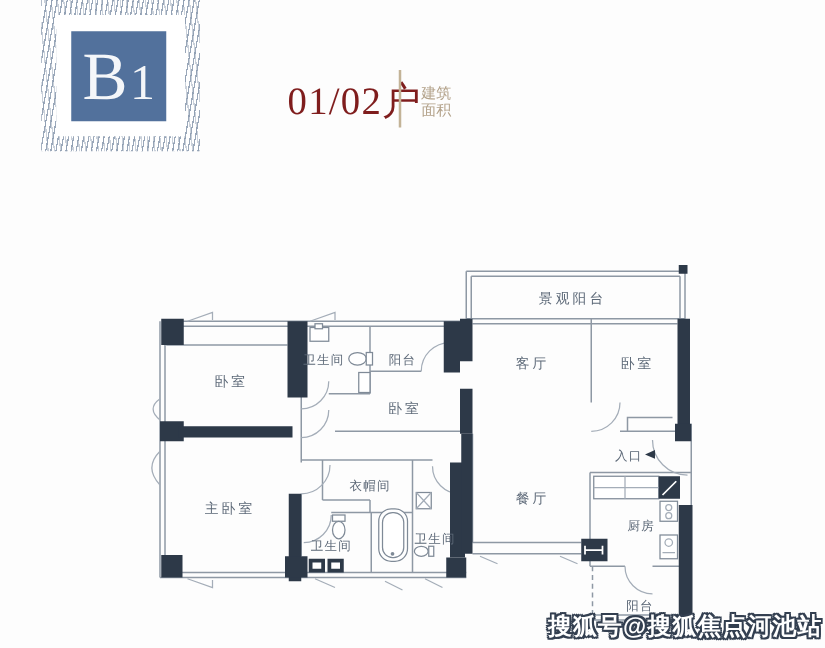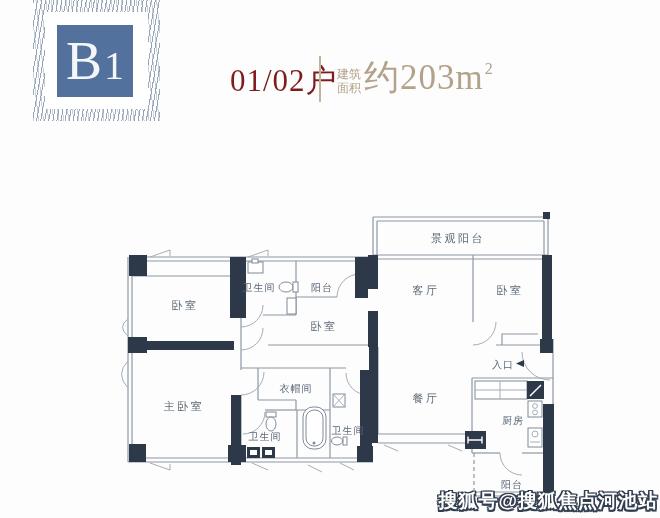--- a/index.html
+++ b/index.html
@@ -52,23 +52,20 @@
     <div class="badge-blue">
       <span class="b">B</span>
       <span class="one">1</span>
     </div>
   </div>
   <div class="unit">01/02户</div>
   <div class="hdr-divider"></div>
   <div class="area-prefix">
     <div>建筑</div>
     <div>面积</div>
-  </div>
-  <div class="area-value">
-    <span>约203m</span><span class="sup">2</span>
   </div>
 
   <svg width="660" height="518" viewBox="0 0 660 518">
 
     <g class="wall">
       <path d="M130,257 H368"></path>
         <path d="M130,261 H368"></path>
       <path d="M128,257 V462"></path>
         <path d="M132,261 V458"></path>
       <path d="M128,462 H373"></path>

